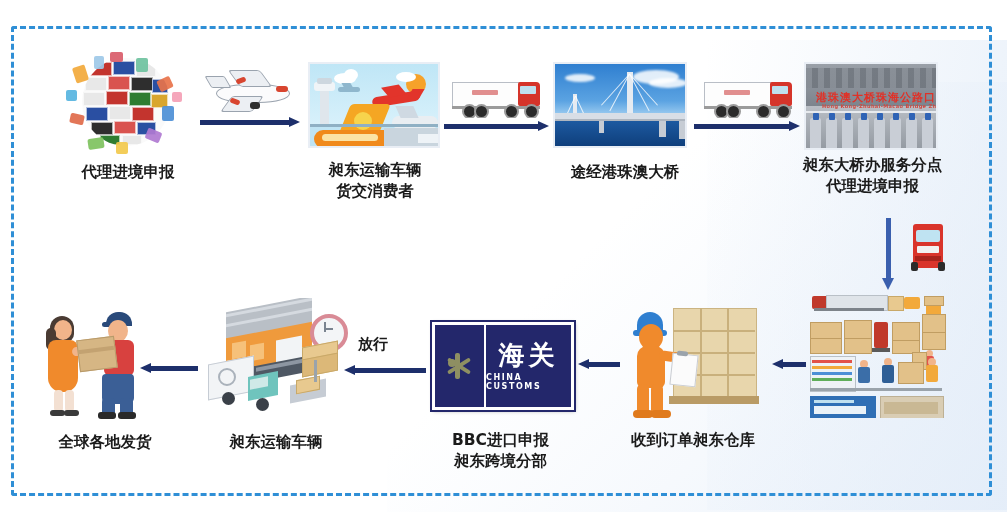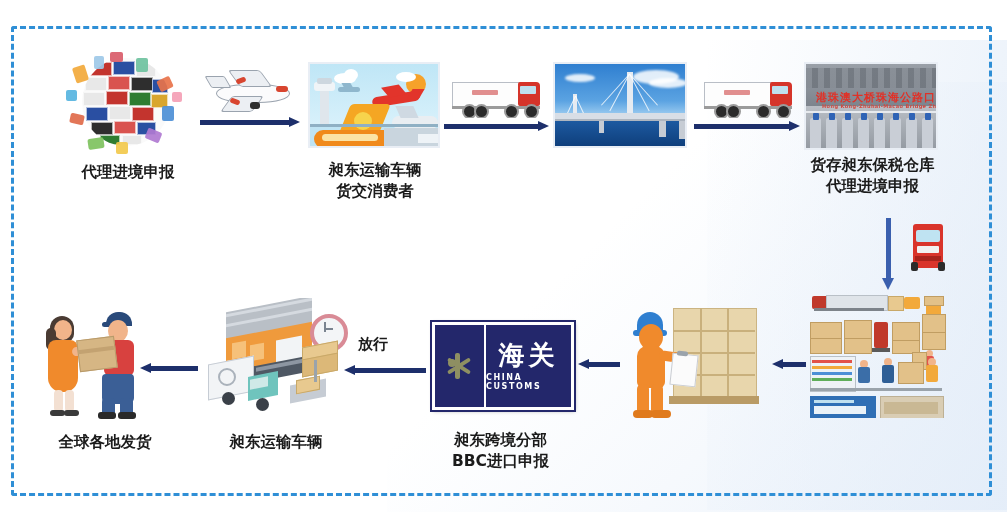--- a/index.html
+++ b/index.html
@@ -234,20 +234,21 @@
     <div class="cable" style="left:20px;top:32px;width:1px;height:22px;transform:rotate(25deg);"></div>
     <div class="cable" style="left:20px;top:32px;width:1px;height:22px;transform:rotate(-25deg);"></div>
 
     <div class="deck" style="left:0;top:49px;width:134px;height:6px;"></div>
     <div class="deck" style="left:0;top:55px;width:134px;height:2px;background:#aeb6c0;"></div>
 
     <div class="deck" style="left:104px;top:57px;width:7px;height:16px;background:#c6ccd4;"></div>
     <div class="deck" style="left:44px;top:57px;width:5px;height:12px;background:#c6ccd4;"></div>
     <div class="deck" style="left:124px;top:57px;width:6px;height:18px;background:#c6ccd4;"></div>
   </div>
+  <div class="lbl" style="left:540px;top:162px;width:170px;">途经港珠澳大桥</div>
 
   <div class="pic" style="left:700px;top:78px;width:100px;height:40px;">
     <div class="tk-box" style="left:4px;top:4px;width:66px;height:24px;"></div>
     <div style="position:absolute;left:24px;top:12px;width:26px;height:5px;background:#d76a6a;border-radius:1px;opacity:.75;"></div>
     <div class="tk-cab" style="left:70px;top:4px;width:22px;height:24px;"></div>
     <div style="position:absolute;left:72px;top:8px;width:16px;height:8px;background:#bfe0ef;border-radius:1px;"></div>
     <div style="position:absolute;left:4px;top:28px;width:88px;height:3px;background:#9b9b9b;"></div>
     <div class="tk-wheel" style="left:14px;top:26px;width:11px;height:11px;"></div>
     <div class="tk-wheel" style="left:26px;top:26px;width:11px;height:11px;"></div>
     <div class="tk-wheel" style="left:56px;top:26px;width:11px;height:11px;"></div>
@@ -284,21 +285,21 @@
         <i></i>
       </div>
     <div class="lane" style="left:100px;top:54px;width:11px;height:32px;">
         <i></i>
       </div>
     <div class="lane" style="left:116px;top:54px;width:11px;height:32px;">
         <i></i>
       </div>
   </div>
   <div class="lbl" style="left:790px;top:155px;width:165px;">
-    <div>货存昶东保税仓库</div>
+    <div>昶东大桥办服务分点</div>
     <div>代理进境申报</div>
   </div>
 
   <div class="arrow-d" style="left:884px;top:218px;height:72px;">
     <div class="shaft" style="top:0;bottom:11px;"></div>
       <div class="head"></div>
   </div>
   <div class="pic" style="left:908px;top:222px;width:42px;height:52px;">
     <div style="position:absolute;left:5px;top:2px;width:30px;height:44px;background:#d9342b;border-radius:3px;"></div>
     <div style="position:absolute;left:8px;top:8px;width:24px;height:12px;background:#bfe3f2;border-radius:2px;"></div>
@@ -380,20 +381,21 @@
     <div style="position:absolute;left:44px;top:54px;width:28px;height:10px;background:#f08a2c;border-radius:5px;transform:rotate(8deg);"></div>
     <div style="position:absolute;left:22px;top:86px;width:12px;height:32px;background:#f08a2c;border-radius:5px;"></div>
     <div style="position:absolute;left:36px;top:86px;width:12px;height:32px;background:#f08a2c;border-radius:5px;"></div>
     <div style="position:absolute;left:18px;top:112px;width:20px;height:8px;background:#e07a1c;border-radius:4px;"></div>
     <div style="position:absolute;left:36px;top:112px;width:20px;height:8px;background:#e07a1c;border-radius:4px;"></div>
 
     <div style="position:absolute;left:56px;top:56px;width:24px;height:30px;background:#fbfbfb;border:1px solid #c9ccd1;transform:rotate(6deg);"></div>
     <div style="position:absolute;left:62px;top:53px;width:11px;height:5px;background:#9aa3ab;border-radius:2px;transform:rotate(6deg);"></div>
   </div>
   <div class="lbl" style="left:608px;top:430px;width:170px;">
+    <div>收到订单昶东仓库</div>
   </div>
 
   <div class="arrow-l" style="left:578px;top:360px;width:42px;">
     <div class="head"></div>
       <div class="shaft" style="left:10px;right:0;"></div>
   </div>
 
   <div class="customs" style="left:432px;top:322px;width:136px;height:82px;">
     <div class="left">
       <div class="emblem">
@@ -402,22 +404,22 @@
         <b style="left:11px;top:2px;width:5px;height:26px;border-radius:2px;"></b>
         <b style="left:4px;top:8px;width:8px;height:8px;border-radius:50%;"></b>
       </div>
     </div>
     <div class="right">
       <div class="cn-chars">海关</div>
       <div class="cn-en">CHINA CUSTOMS</div>
     </div>
   </div>
   <div class="lbl" style="left:428px;top:430px;width:145px;">
+    <div>BBC进口申报</div>
     <div>昶东跨境分部</div>
-    <div>BBC进口申报</div>
   </div>
 
   <div class="release-txt" style="left:358px;top:335px;">放行</div>
   <div class="arrow-l" style="left:344px;top:366px;width:82px;">
     <div class="head"></div>
       <div class="shaft" style="left:10px;right:0;"></div>
   </div>
 
   <div class="pic" style="left:198px;top:298px;width:152px;height:122px;">
 

